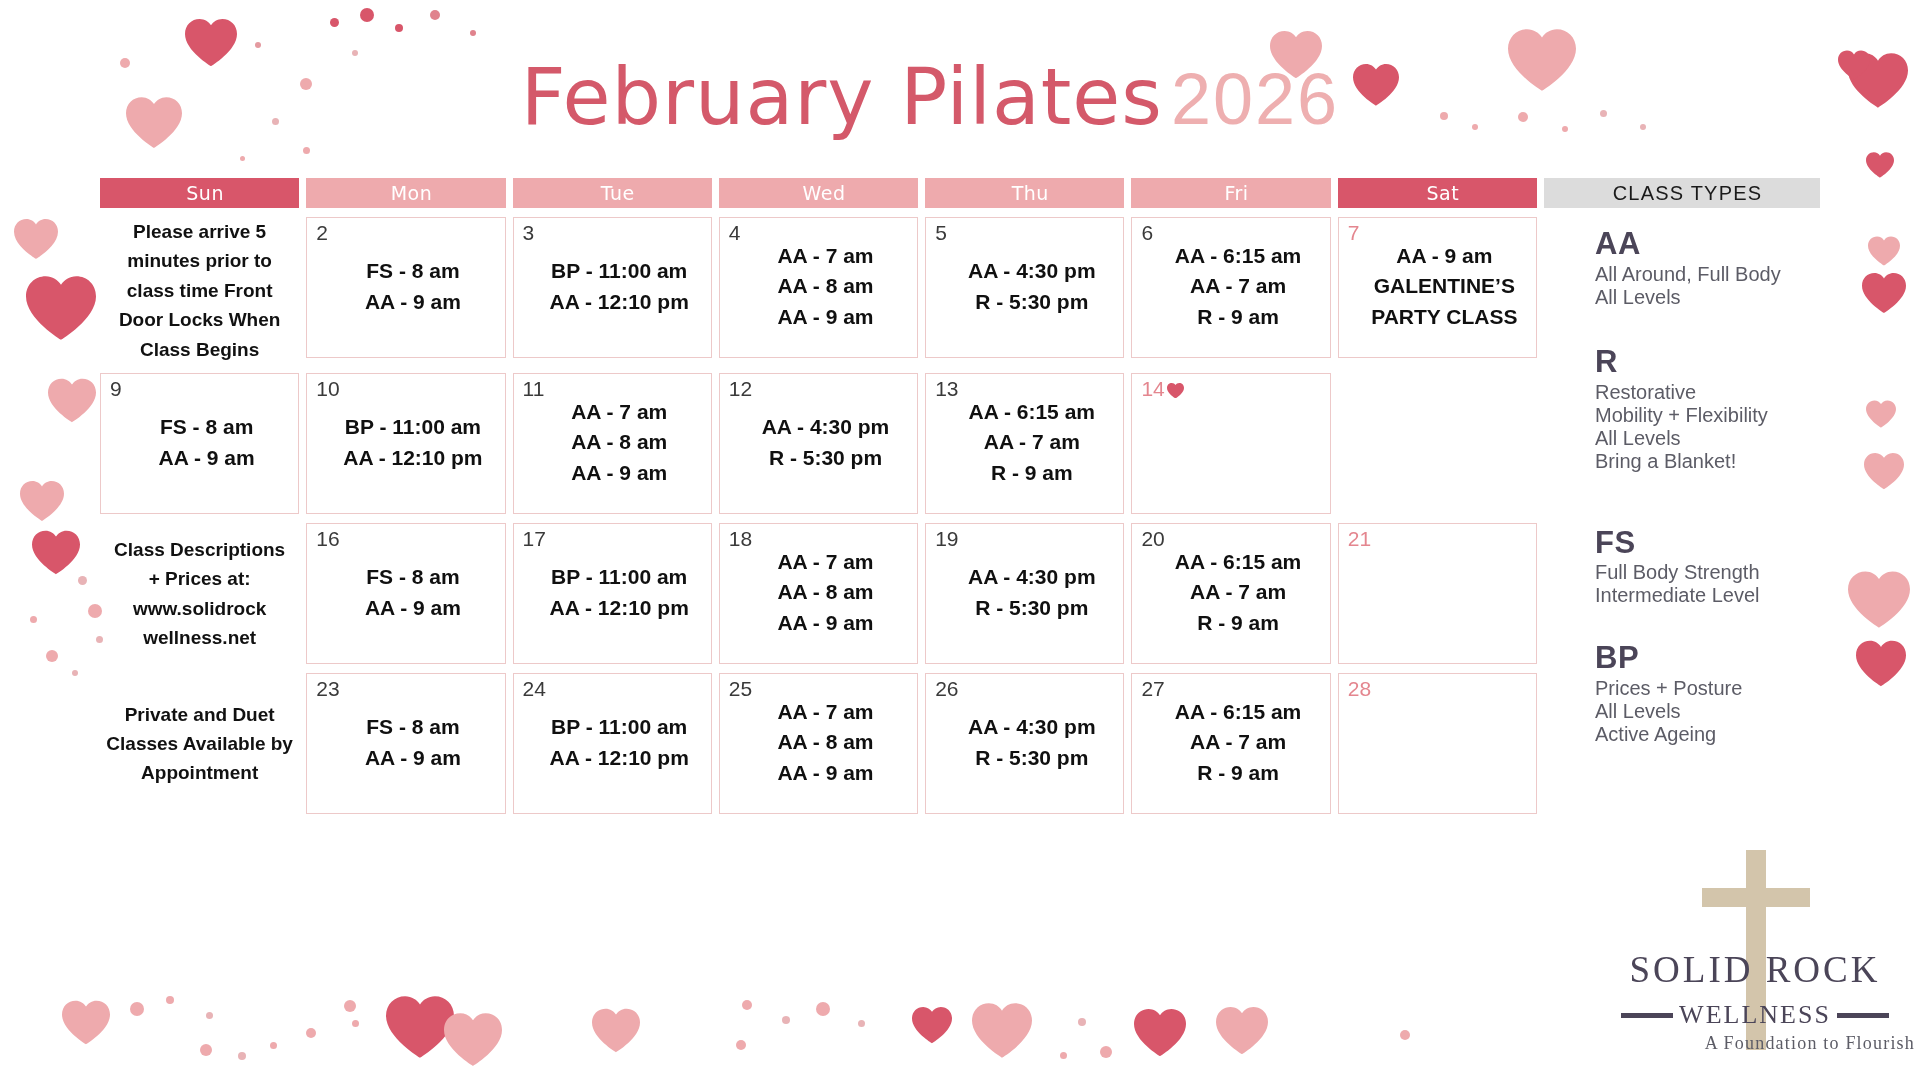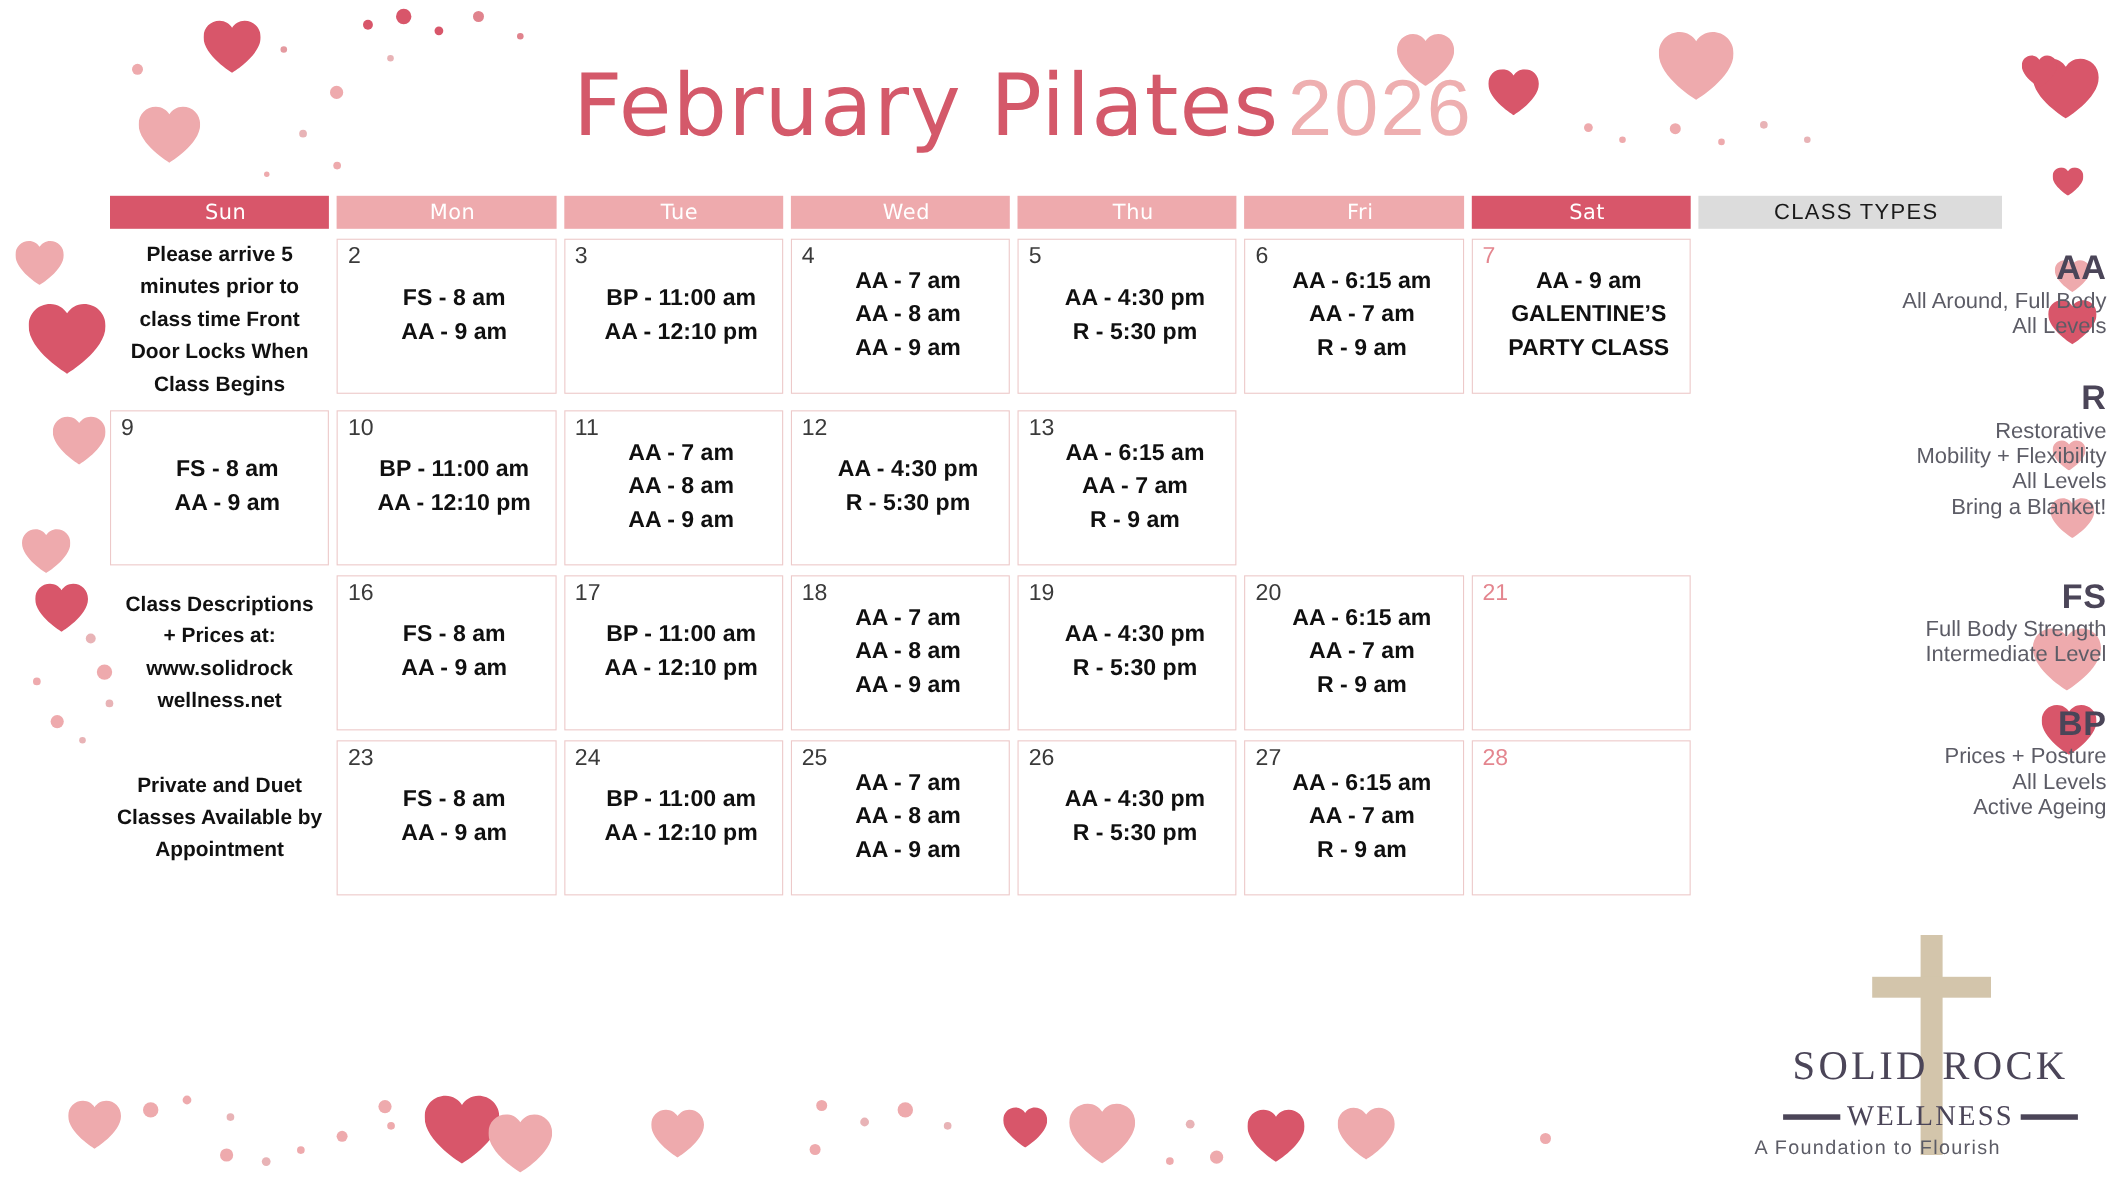--- a/index.html
+++ b/index.html
@@ -131,21 +131,21 @@
   }
   .evt {
     font-family: "Liberation Sans", sans-serif;
     font-weight: bold;
     font-size: 21px;
     line-height: 1.45;
     color: #101010;
     white-space: nowrap;
     text-align: center;
   }
-  .ct-block { text-align: right; }
+  .ct-block { text-align: left; }
   .ct-code {
     font-family: "Liberation Sans", sans-serif;
     font-weight: bold;
     font-size: 31px;
     color: #4b4558;
     letter-spacing: 0.5px;
     line-height: 1.22;
   }
   .ct-desc {
     font-family: "Liberation Sans", sans-serif;
@@ -180,22 +180,22 @@
   .logo-rule { height: 5px; width: 52px; background: #4b4558; }
   .logo-sub {
     font-family: Liberation Serif, serif;
     font-size: 26px;
     letter-spacing: 2px;
     color: #4b4558;
     white-space: nowrap;
   }
   .logo-tag {
     position: absolute; left: 0; top: 183px; width: 320px;
-    text-align: left;
-    font-family: Liberation Sans, sans-serif;
+    text-align: right;
+    font-family: Liberation Serif, serif;
     font-size: 18px;
     letter-spacing: 1.2px;
     color: #5c5c66;
     white-space: nowrap;
   }
 </style>
 </head>
 <body>
 
 <div id="root">
@@ -479,20 +479,26 @@
               <div class="evt">R - 5:30 pm</div>
             </div>
           </div>
           <div class="cell">
             <div class="daynum">13</div>
             <div class="cell-body">
               <div class="evt">AA - 6:15 am</div>
               <div class="evt">AA - 7 am</div>
               <div class="evt">R - 9 am</div>
             </div>
+          </div>
+          <div class="cell">
+            <div class="daynum pink">14<span class="mini-heart"><svg viewBox="0 0 32 29">
+                  <path fill="#d8566a" d="M16 29C16 29 0 19.5 0 9.2 0 3.8 4 0 9 0c3.1 0 5.6 1.7 7 3.9C17.4 1.7 19.9 0 23 0c5 0 9 3.8 9 9.2C32 19.5 16 29 16 29z"></path>
+                </svg></span></div>
+            <div class="cell-body"></div>
           </div>
           <div></div>
         </div>
         <div class="body-row">
           <div class="notes-col">
             <div class="note-text">Class Descriptions + Prices at: www.solidrock wellness.net</div>
           </div>
           <div class="cell">
             <div class="daynum">16</div>
             <div class="cell-body">

